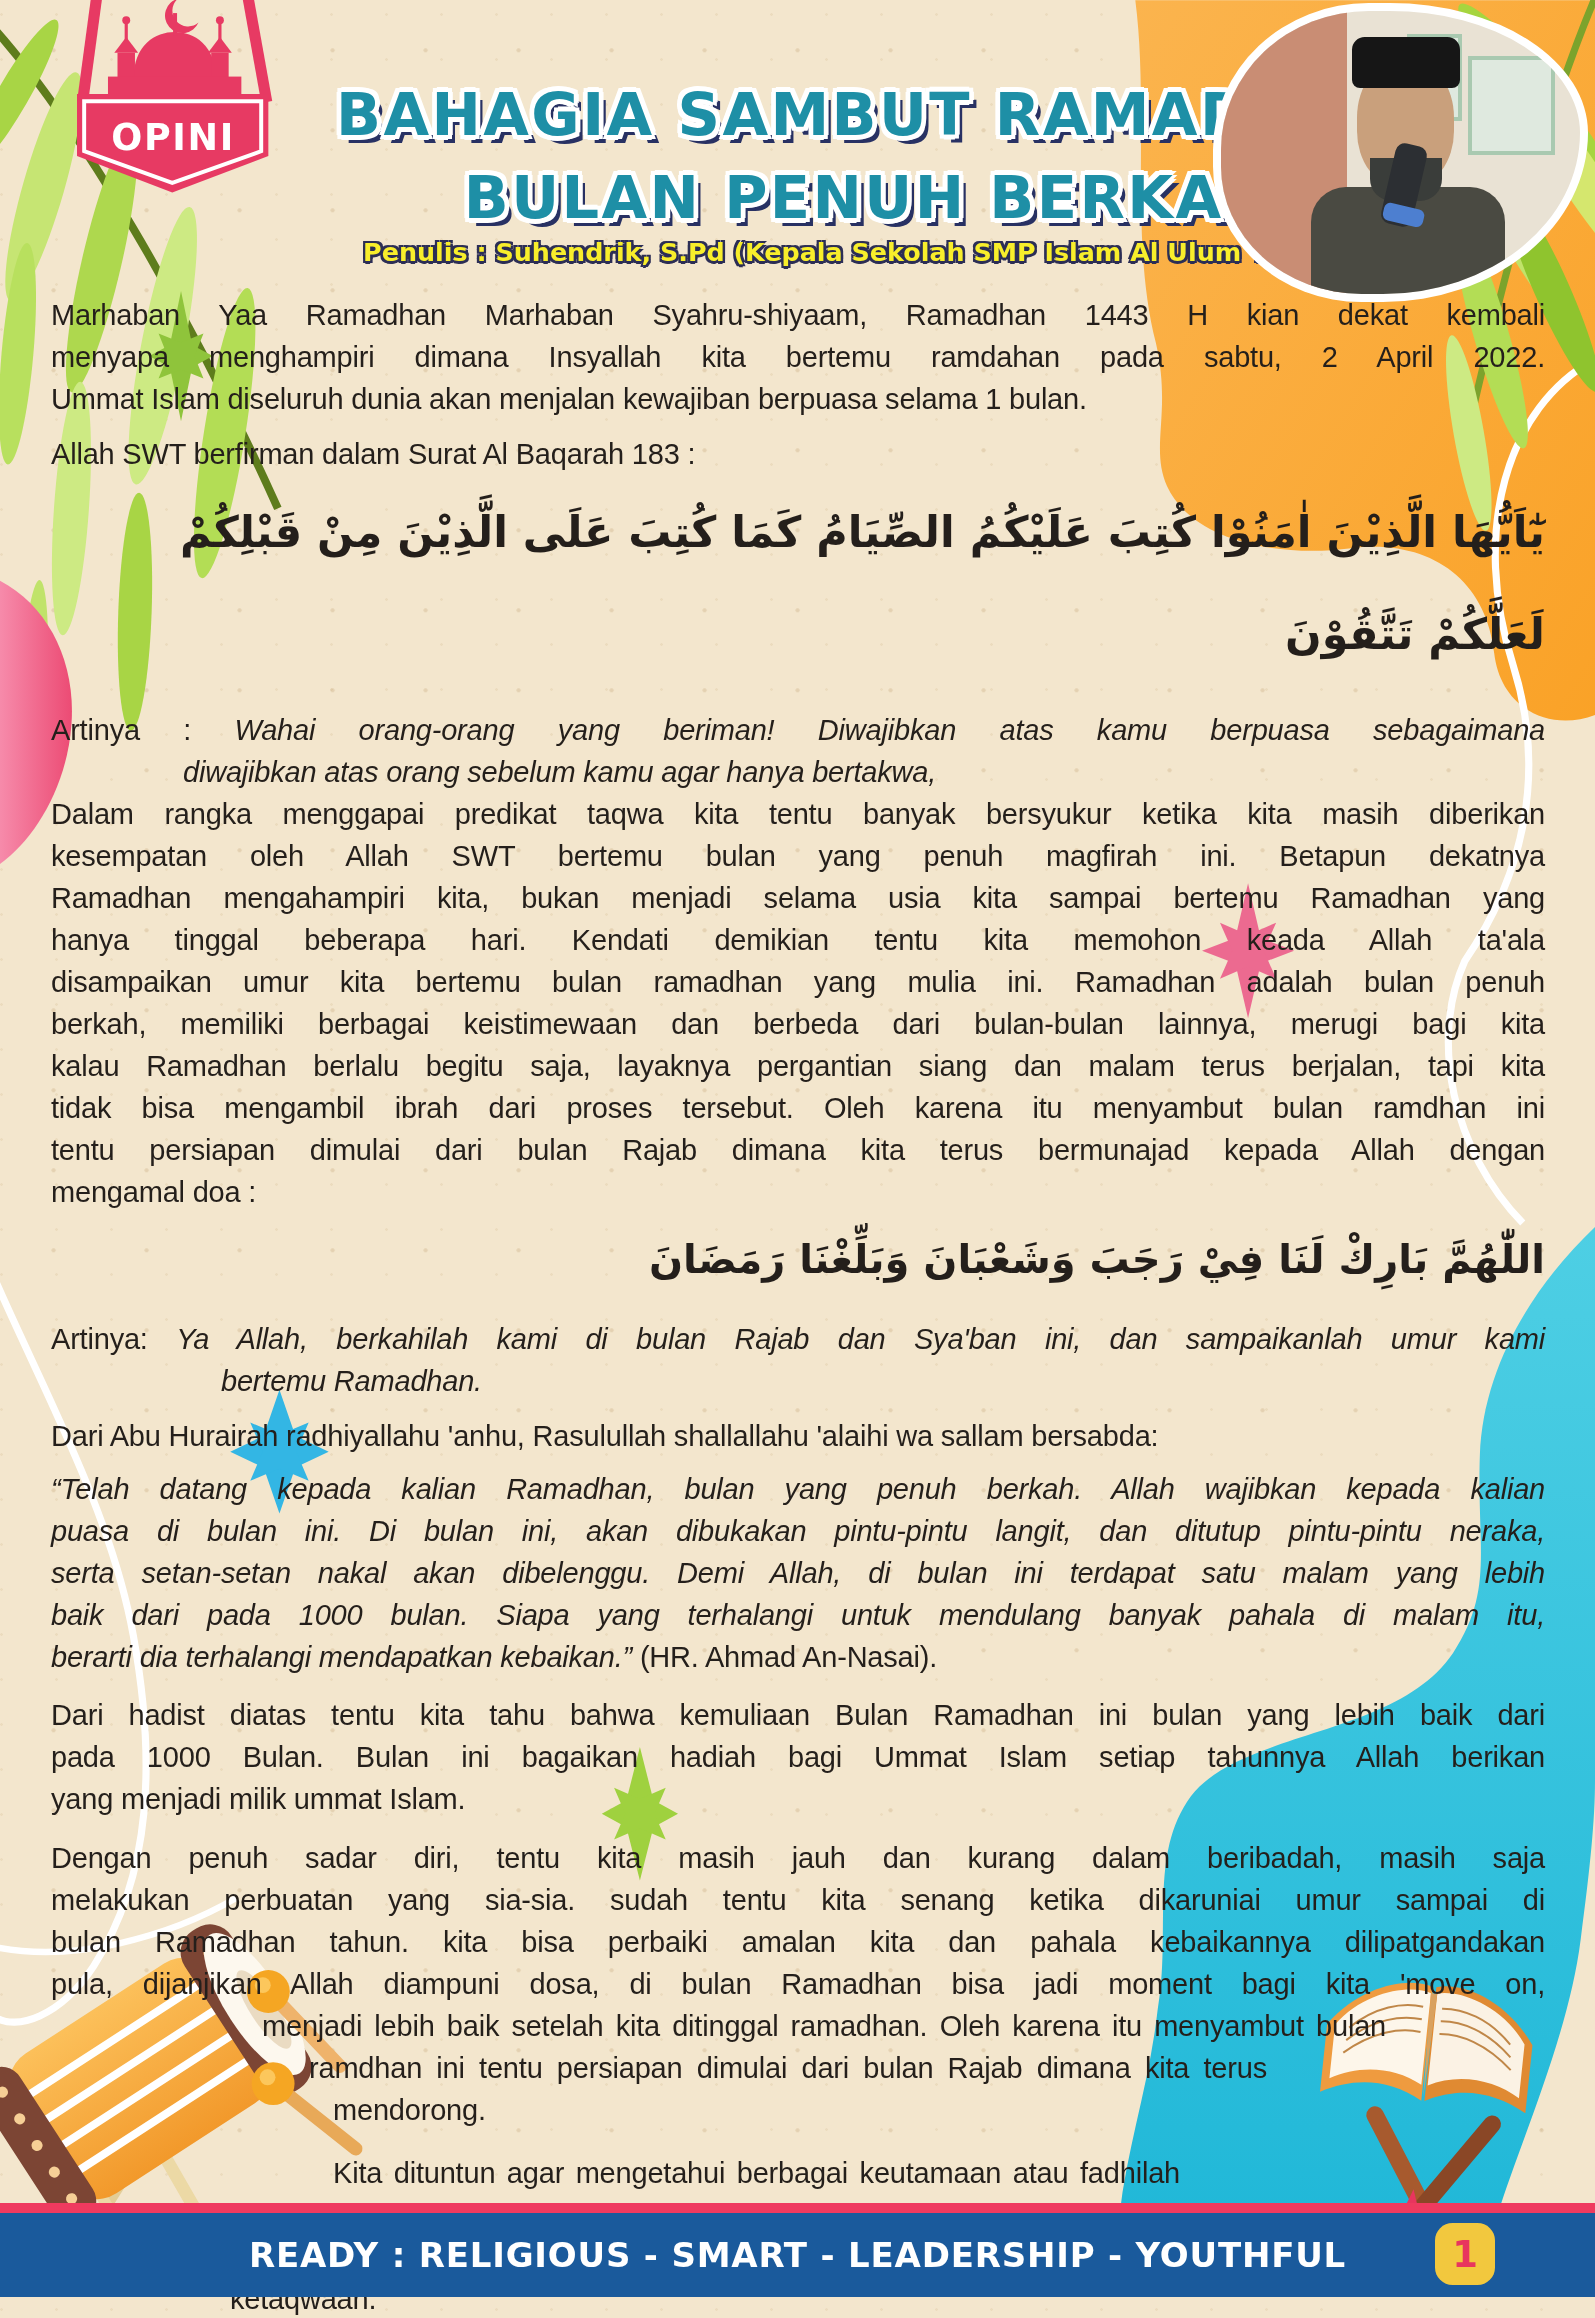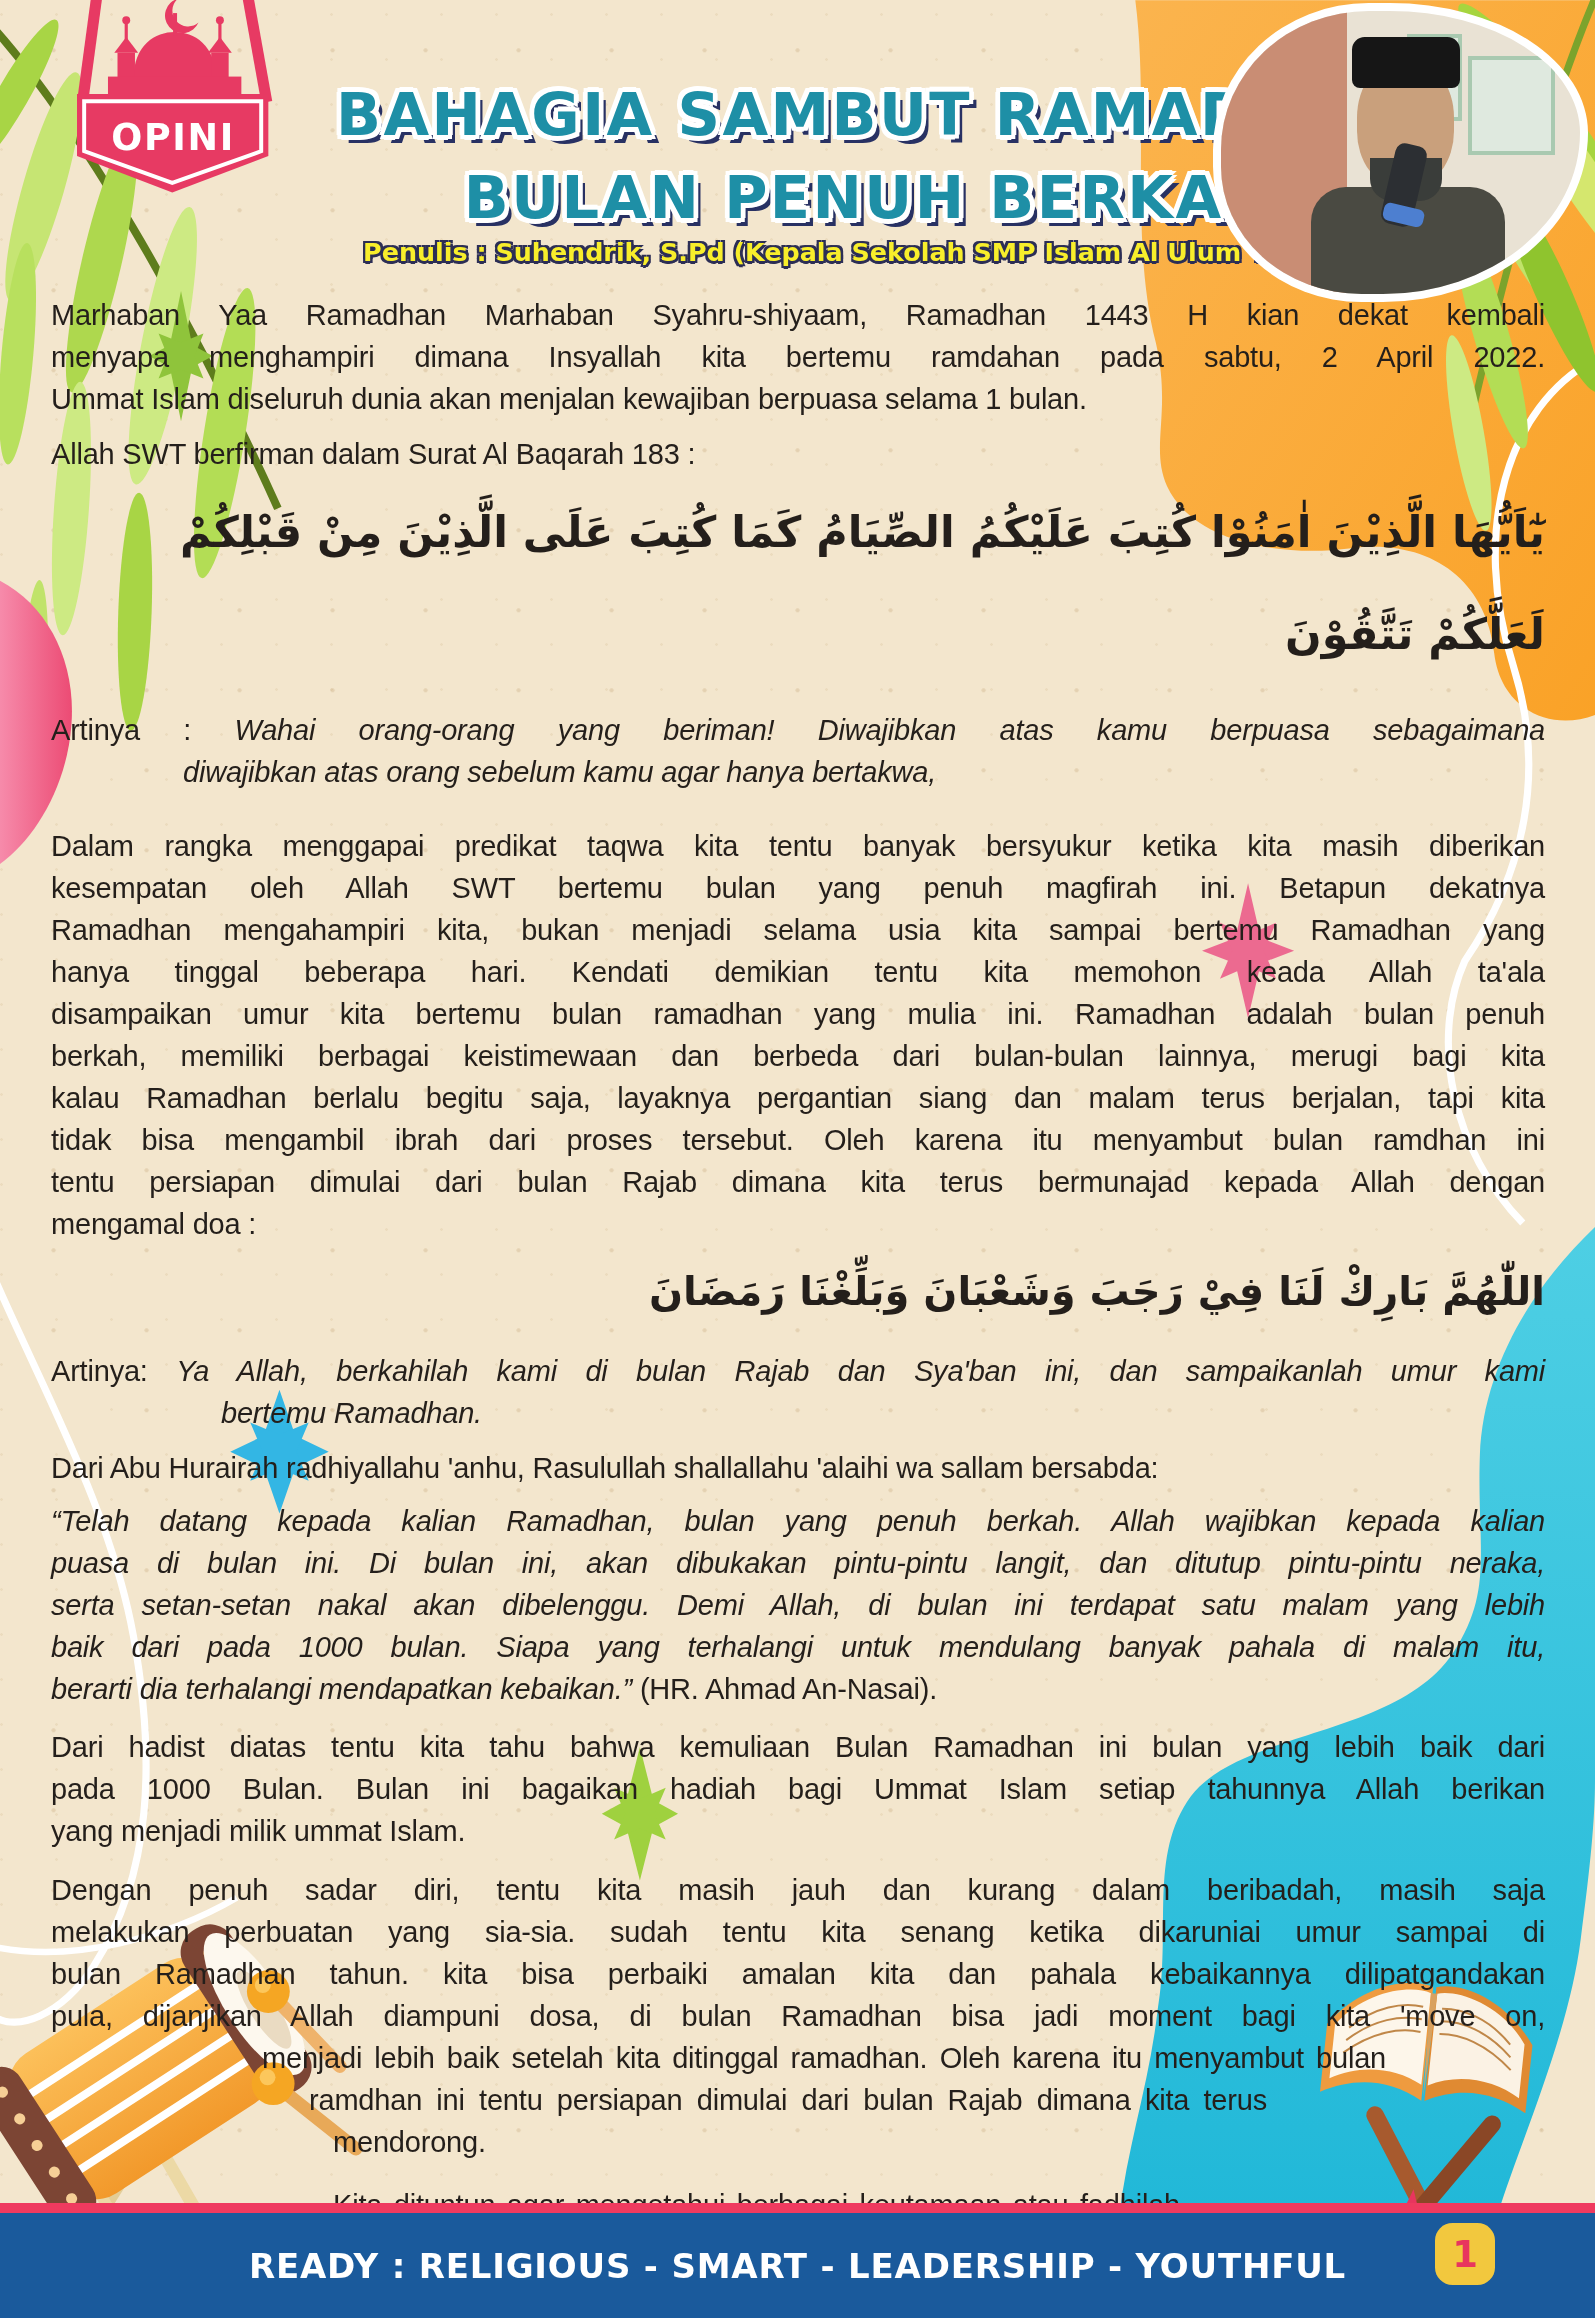--- a/index.html
+++ b/index.html
@@ -39,31 +39,31 @@
   .content{position:absolute;left:51px;top:294px;width:1494px;font-size:29px;line-height:42px;letter-spacing:-0.2px;}
   .ln{text-align:justify;}
   .st{text-align:justify;text-align-last:justify;}
   .it{font-style:italic;}
   .ind1{padding-left:132px;}
   .ind2{padding-left:170px;}
   .arabic{direction:rtl;text-align:right;font-family:"DejaVu Sans",sans-serif;font-weight:700;}
   .a1{font-size:43px;line-height:102px;margin-top:6.4px;margin-bottom:24px;}
   .a2{font-size:40px;line-height:89px;margin-top:1.6px;margin-bottom:14.3px;}
   .mt14{margin-top:11px;}.mt16{margin-top:12.7px;}.mt20{margin-top:16px;}
-  .mt22{margin-top:17.5px;}.mt26{margin-top:20.6px;}.mt40{margin-top:32px;}
+  .mt22{margin-top:17.5px;}.mt26{margin-top:20.6px;}.mt40{}
   .w1{margin-left:211px;margin-right:159px;}
   .w2{margin-left:258px;margin-right:278px;}
   .w3{margin-left:282px;}
   .k1{margin-left:282px;margin-right:365px;}
   .k2{margin-left:226px;margin-right:453px;}
   .k3{margin-left:179px;margin-right:496px;}
 
   
   .footer-strip{position:absolute;left:0;top:2203px;width:100%;height:9.5px;background:#ef3a5f;}
-  .footer{position:absolute;left:0;top:2213px;width:100%;height:106px;background:#1a5a9c;
+  .footer{position:absolute;left:0;top:2213px;width:100%;height:84px;background:#1a5a9c;
     display:flex;align-items:center;justify-content:center;}
   .motto{font-family:"DejaVu Sans",sans-serif;font-weight:800;font-size:34px;color:#fff;letter-spacing:0.8px;}
   .page-badge{position:absolute;right:100px;top:10.3px;width:60px;height:62px;background:#f2c83e;border-radius:17.5px;
     display:flex;align-items:center;justify-content:center;
     font-family:"DejaVu Sans",sans-serif;font-weight:800;font-size:37px;color:#e8355e;}
 </style>
 </head>
 <body>
 
 <div class="page">

